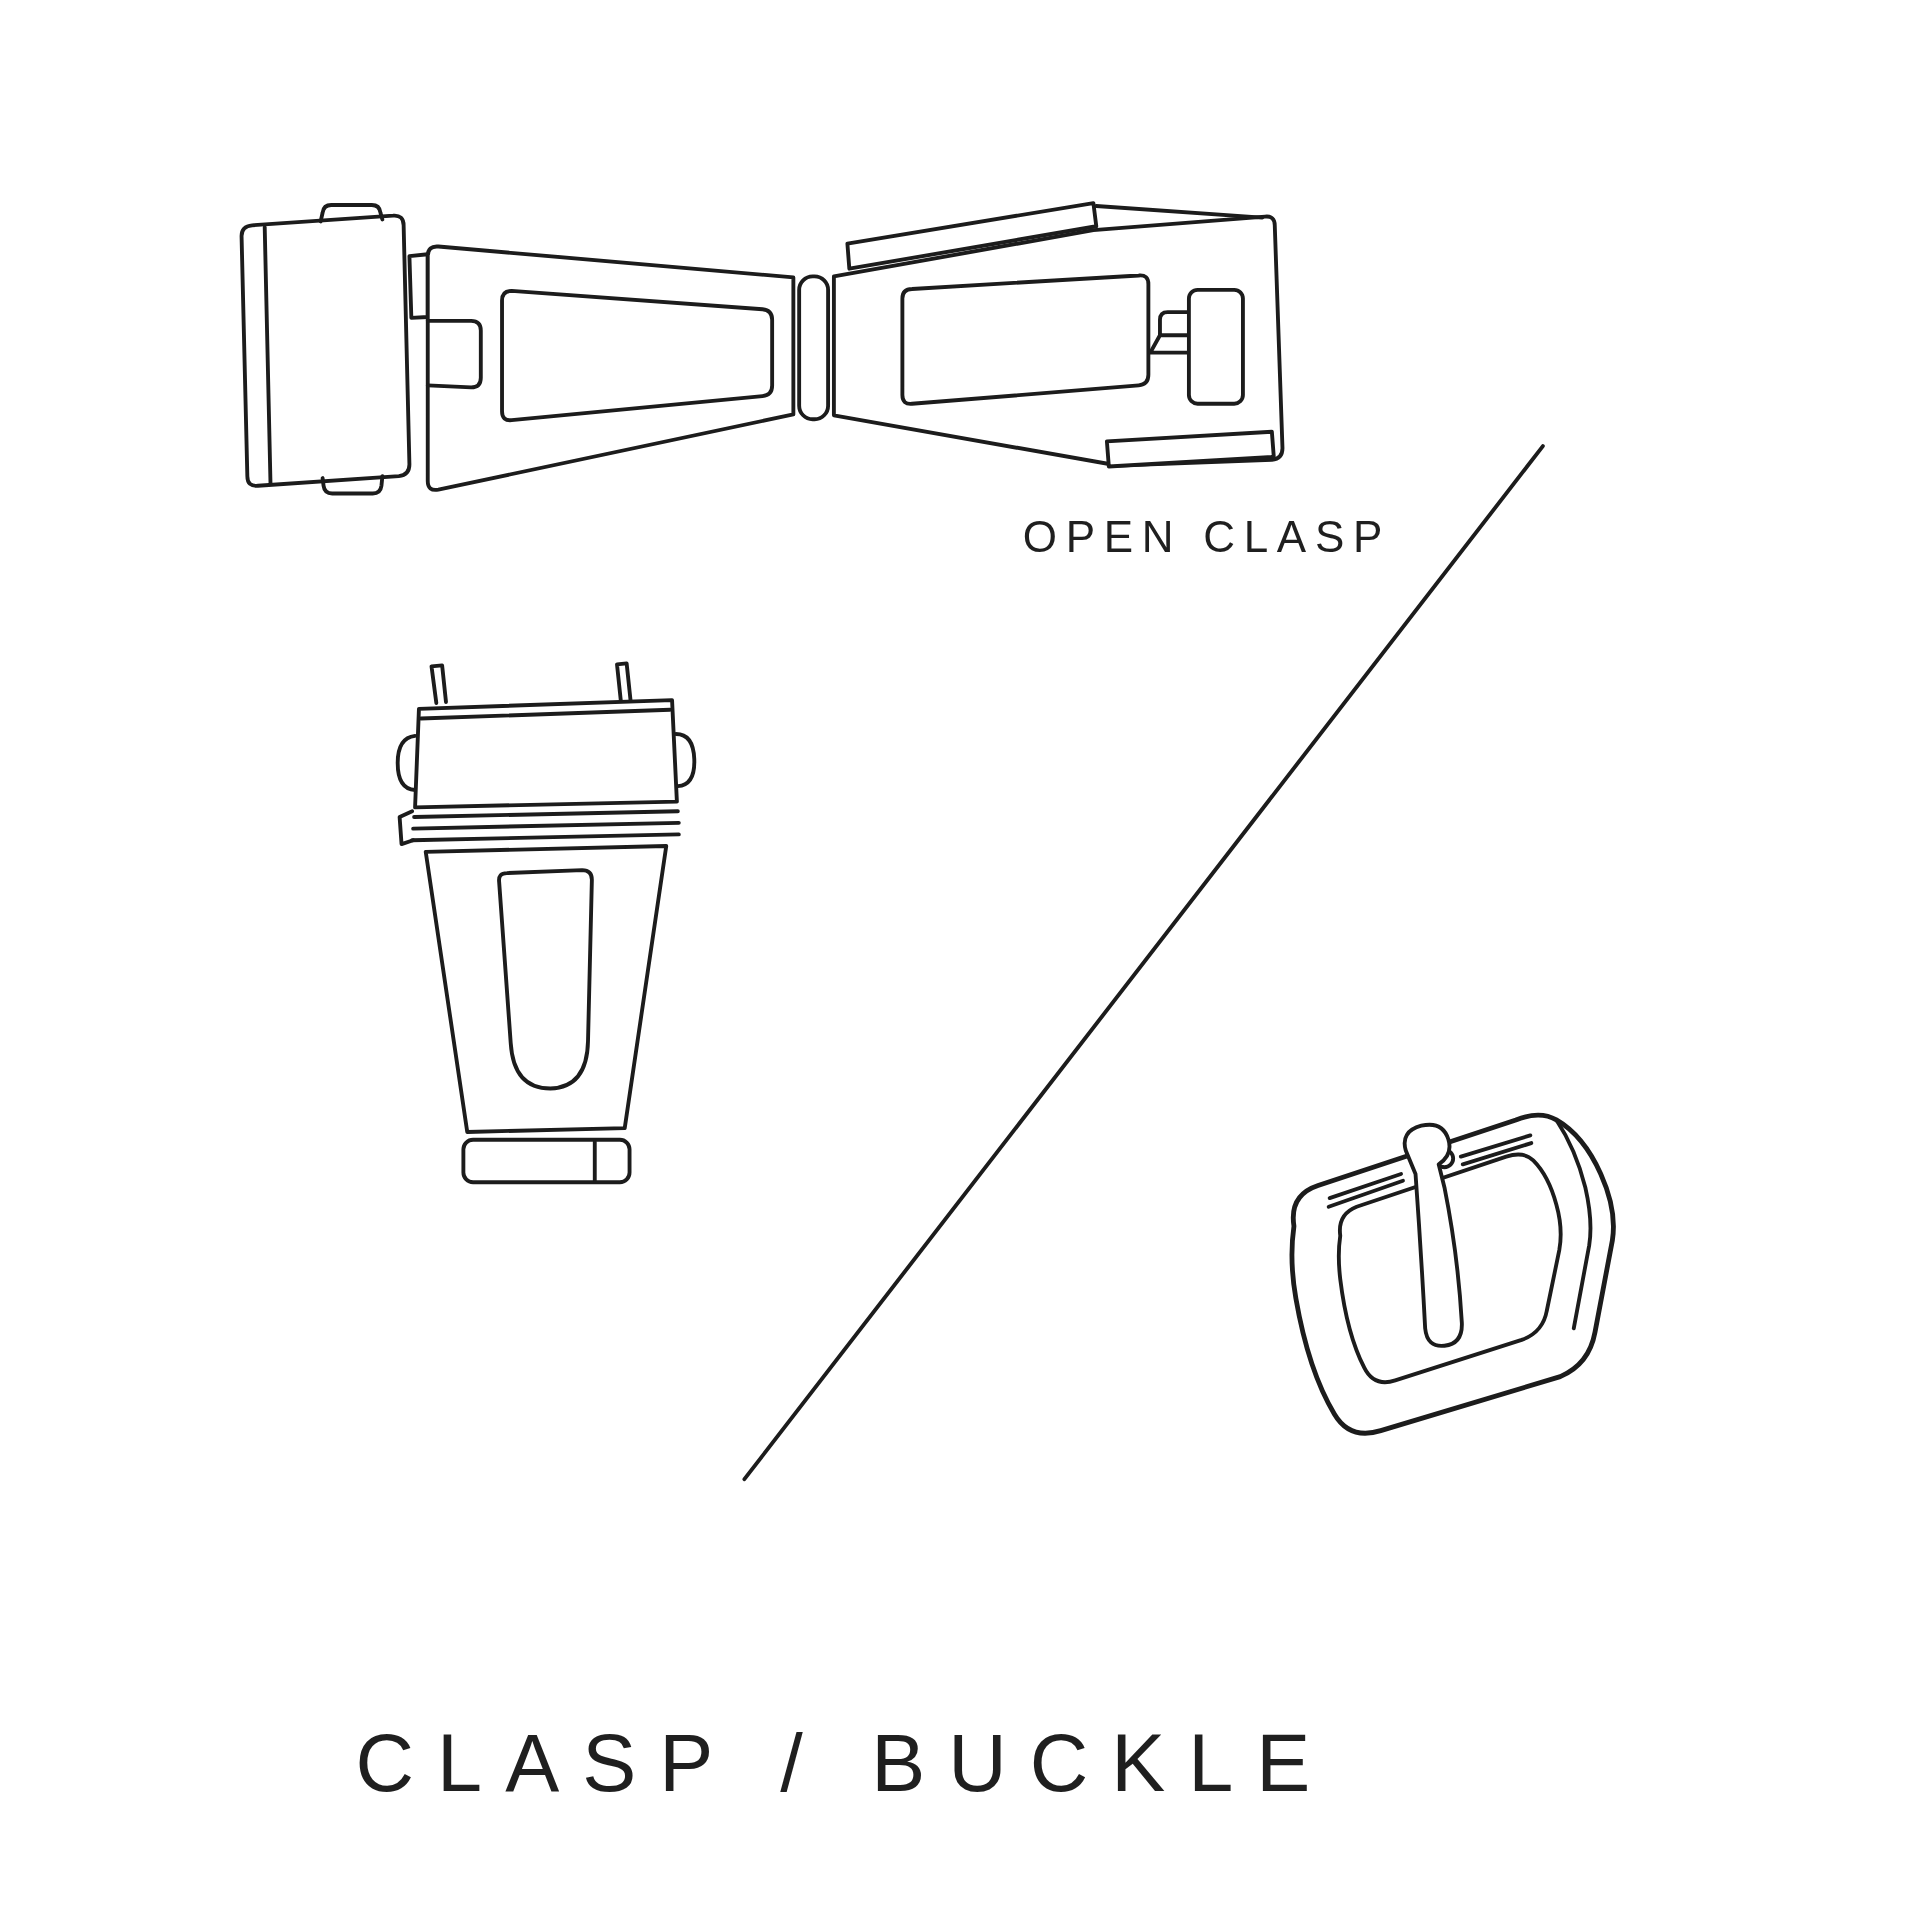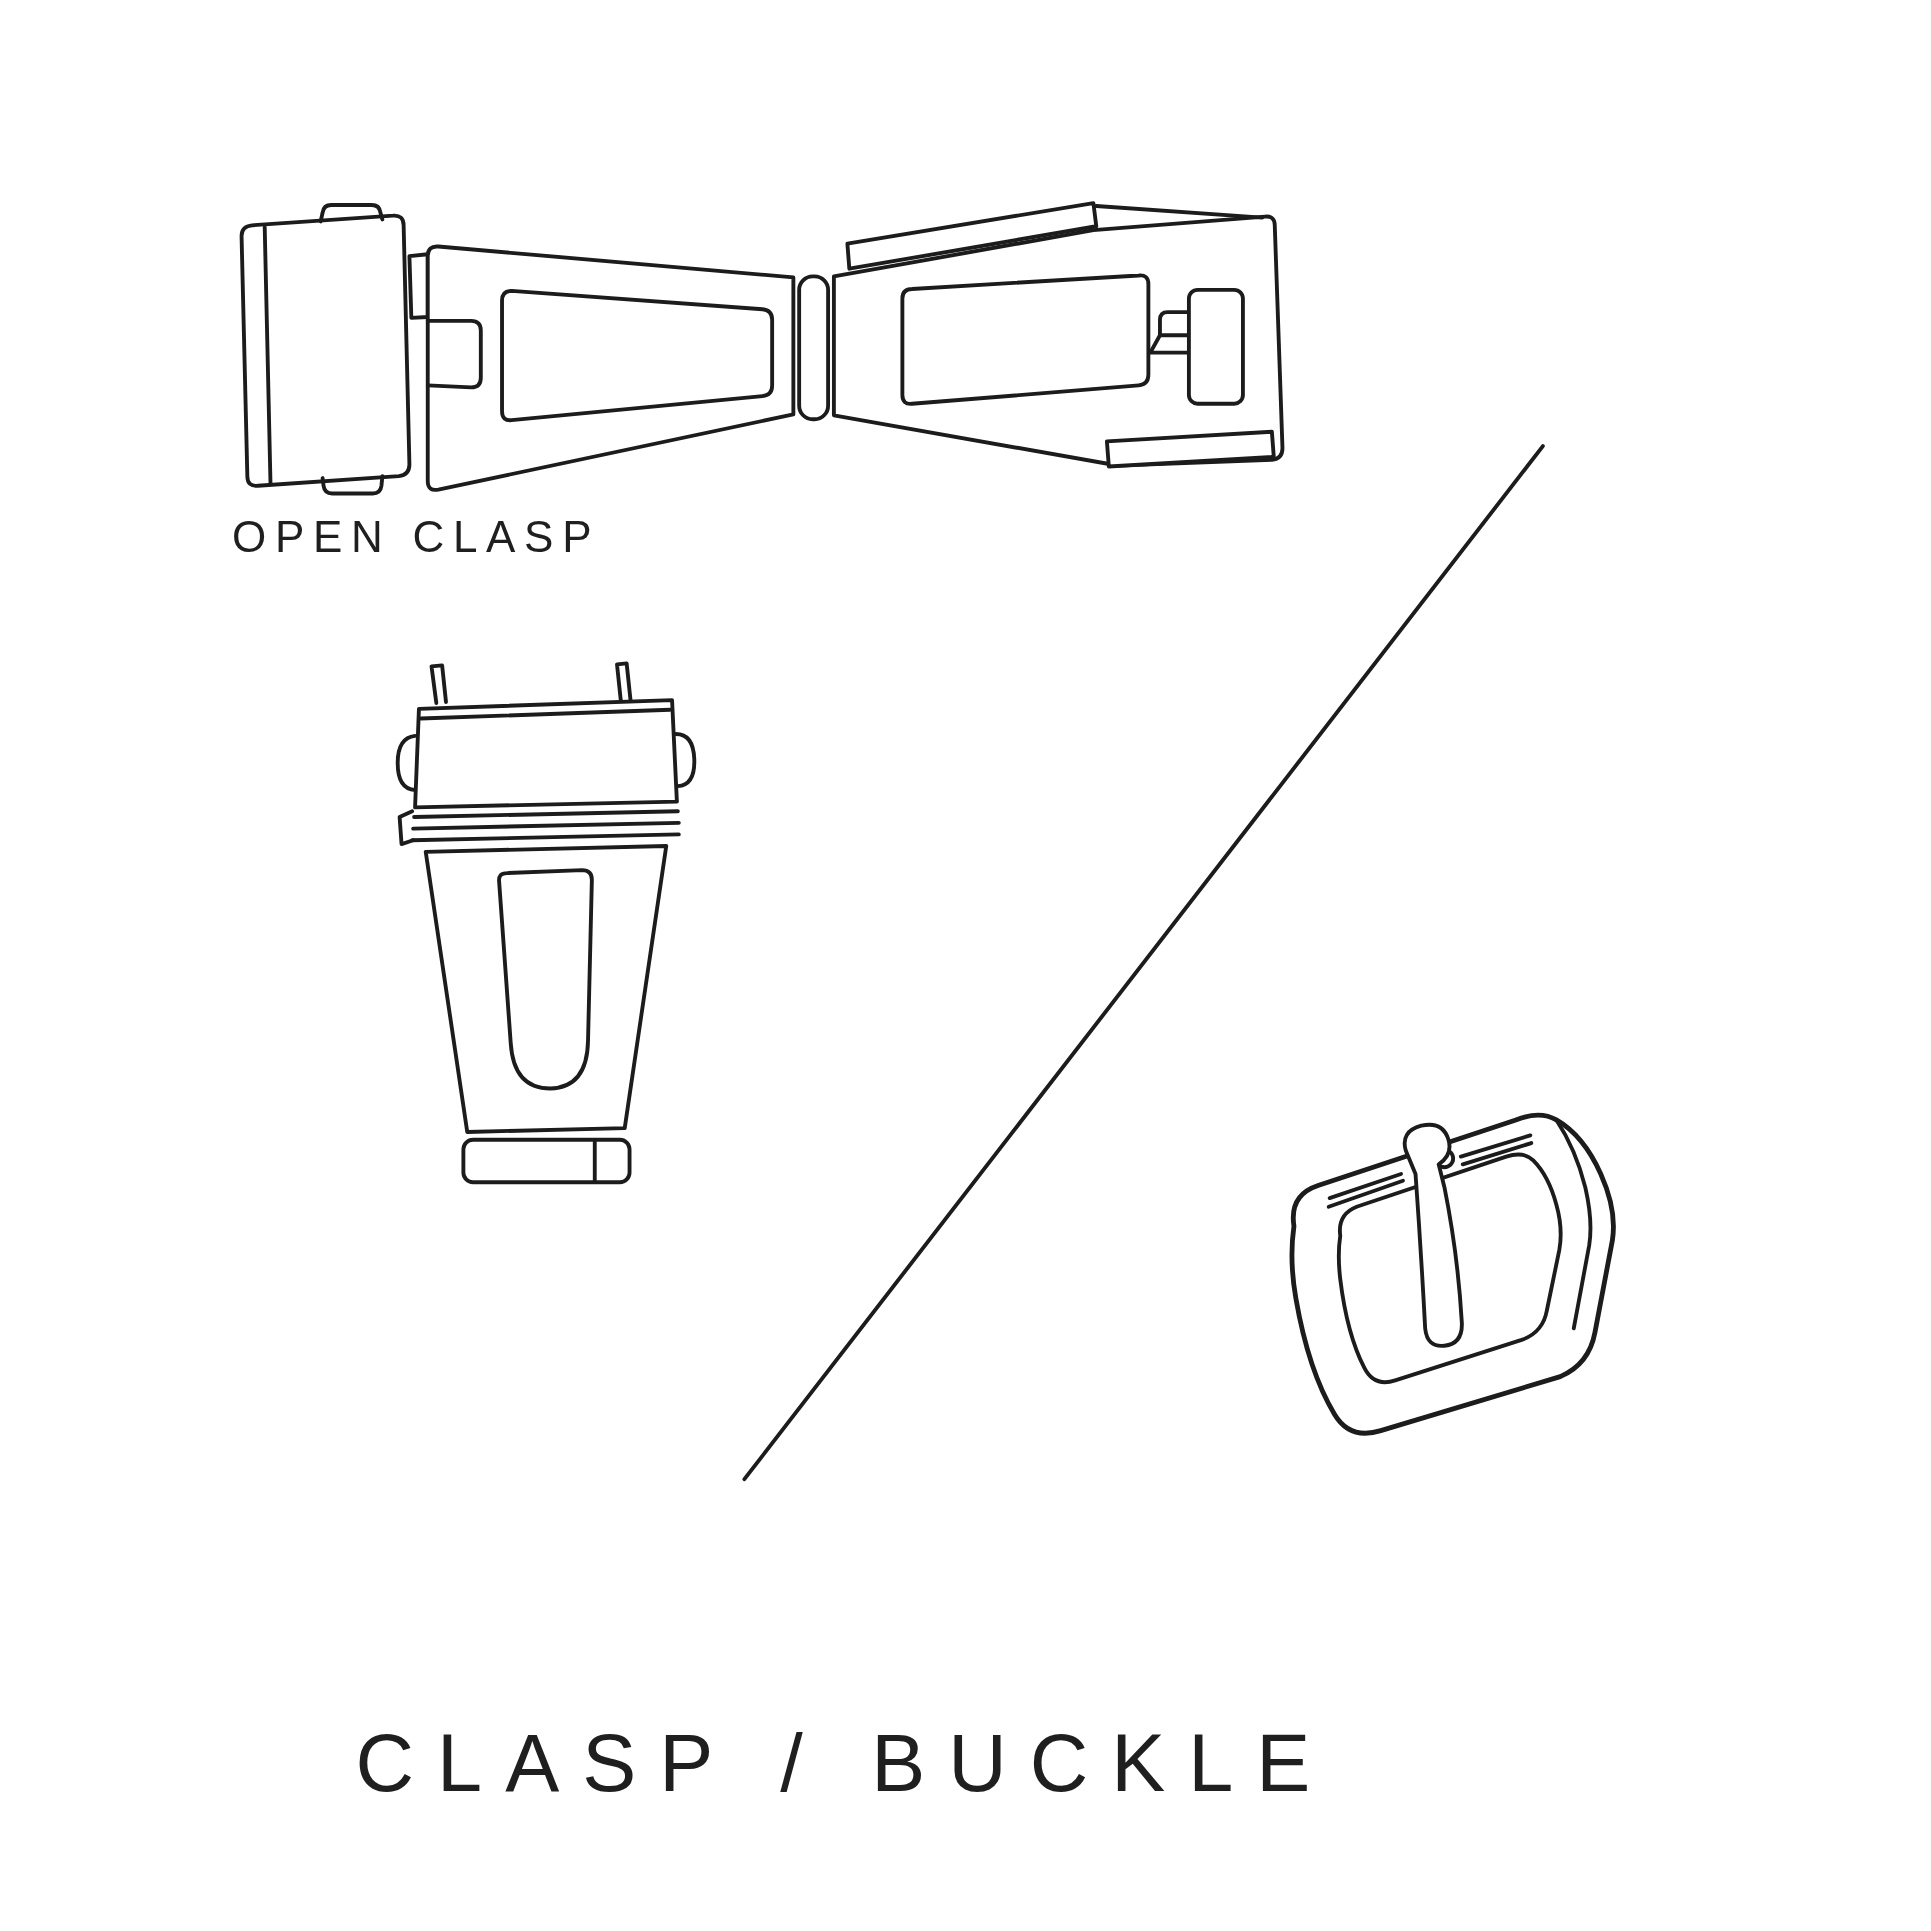--- a/index.html
+++ b/index.html
@@ -3,21 +3,21 @@
 <meta charset="utf-8">
 <style>
   * { margin:0; padding:0; box-sizing:border-box; }
   html,body { background:#fff; font-family:"Liberation Sans", sans-serif; }
   .canvas {
     position:relative; width:1931px; height:1931px;
     background:var(--bg,#ffffff); overflow:hidden;
   }
   .fig { position:absolute; }
   .caption {
-    position:absolute; text-align:left;
+    position:absolute; text-align:right;
     color:var(--ink,#1f1f1f);
     font-size:44px; letter-spacing:8.7px; font-weight:400;
     white-space:nowrap;
   }
   .big-title {
     position:absolute; left:0; width:1689px; top:1717px;
     text-align:center; color:var(--ink,#1f1f1f);
     font-size:81px; letter-spacing:23px; font-weight:400;
     white-space:nowrap;
   }

